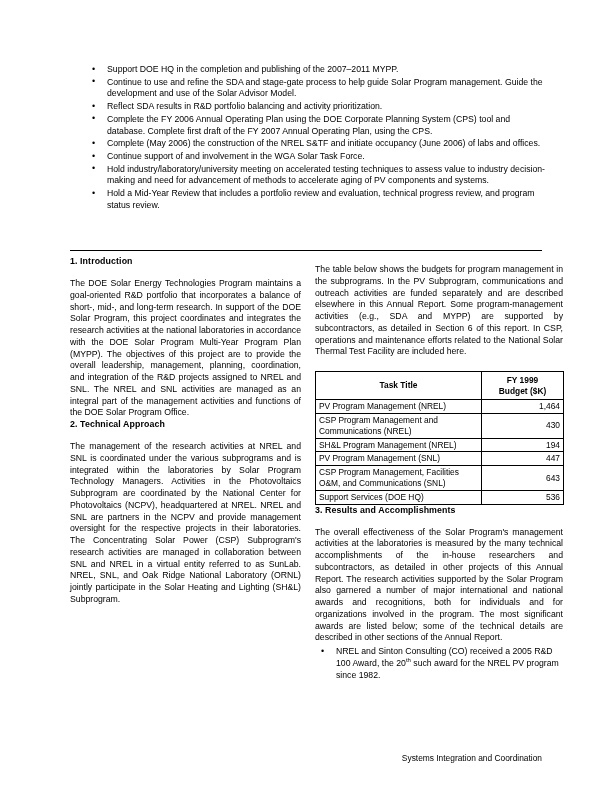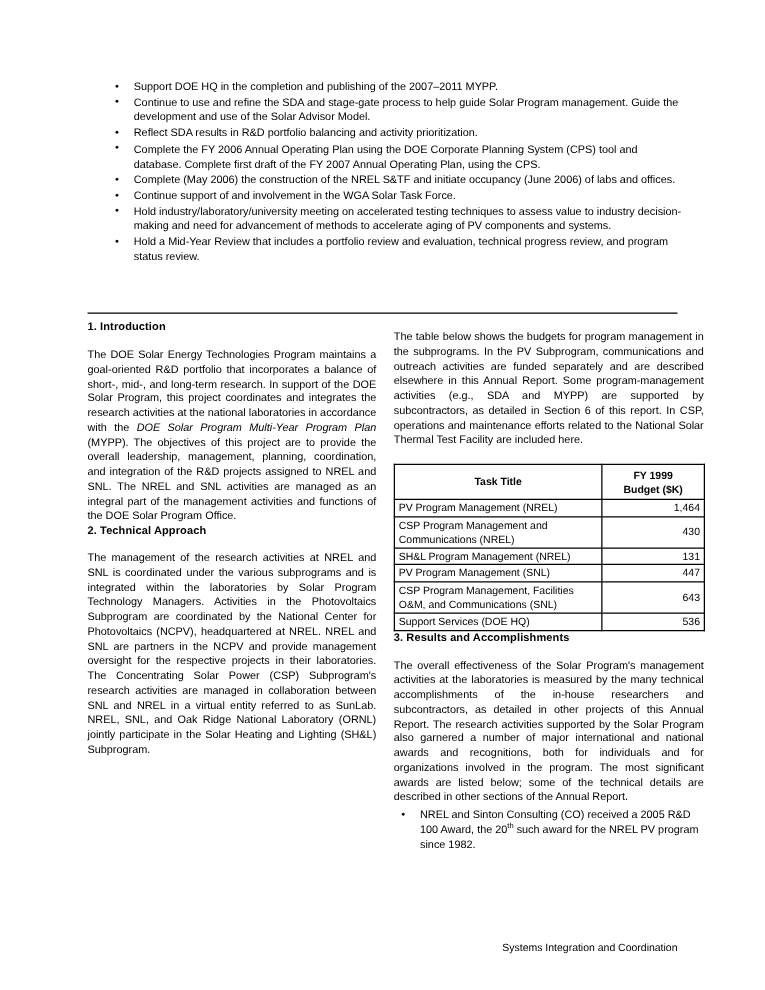--- a/index.html
+++ b/index.html
@@ -80,21 +80,21 @@
     line-height: 11px;
     letter-spacing: 0.1px;
   }
   p.body {
     font-size: 8.7px;
     line-height: 11.75px;
     margin: 0;
     text-align: justify;
     text-justify: inter-word;
   }
-  .ital { font-style: italic; }
+  .ital { }
   sup { font-size: 6px; vertical-align: super; line-height: 0; }
 
   .gap-before-head { margin-top: 13px; }
 
   
   .budget-table-wrap {
     margin-top: 13px;
   }
   table.budget {
     border-collapse: collapse;
@@ -222,21 +222,21 @@
             <tr>
               <td class="task">PV Program Management (NREL)</td>
               <td class="amount">1,464</td>
             </tr>
             <tr class="two-line">
               <td class="task">CSP Program Management and Communications (NREL)</td>
               <td class="amount">430</td>
             </tr>
             <tr>
               <td class="task">SH&amp;L Program Management (NREL)</td>
-              <td class="amount">131</td>
+              <td class="amount">194</td>
             </tr>
             <tr>
               <td class="task">PV Program Management (SNL)</td>
               <td class="amount">447</td>
             </tr>
             <tr class="two-line">
               <td class="task">CSP Program Management, Facilities O&amp;M, and Communications (SNL)</td>
               <td class="amount">643</td>
             </tr>
             <tr>

